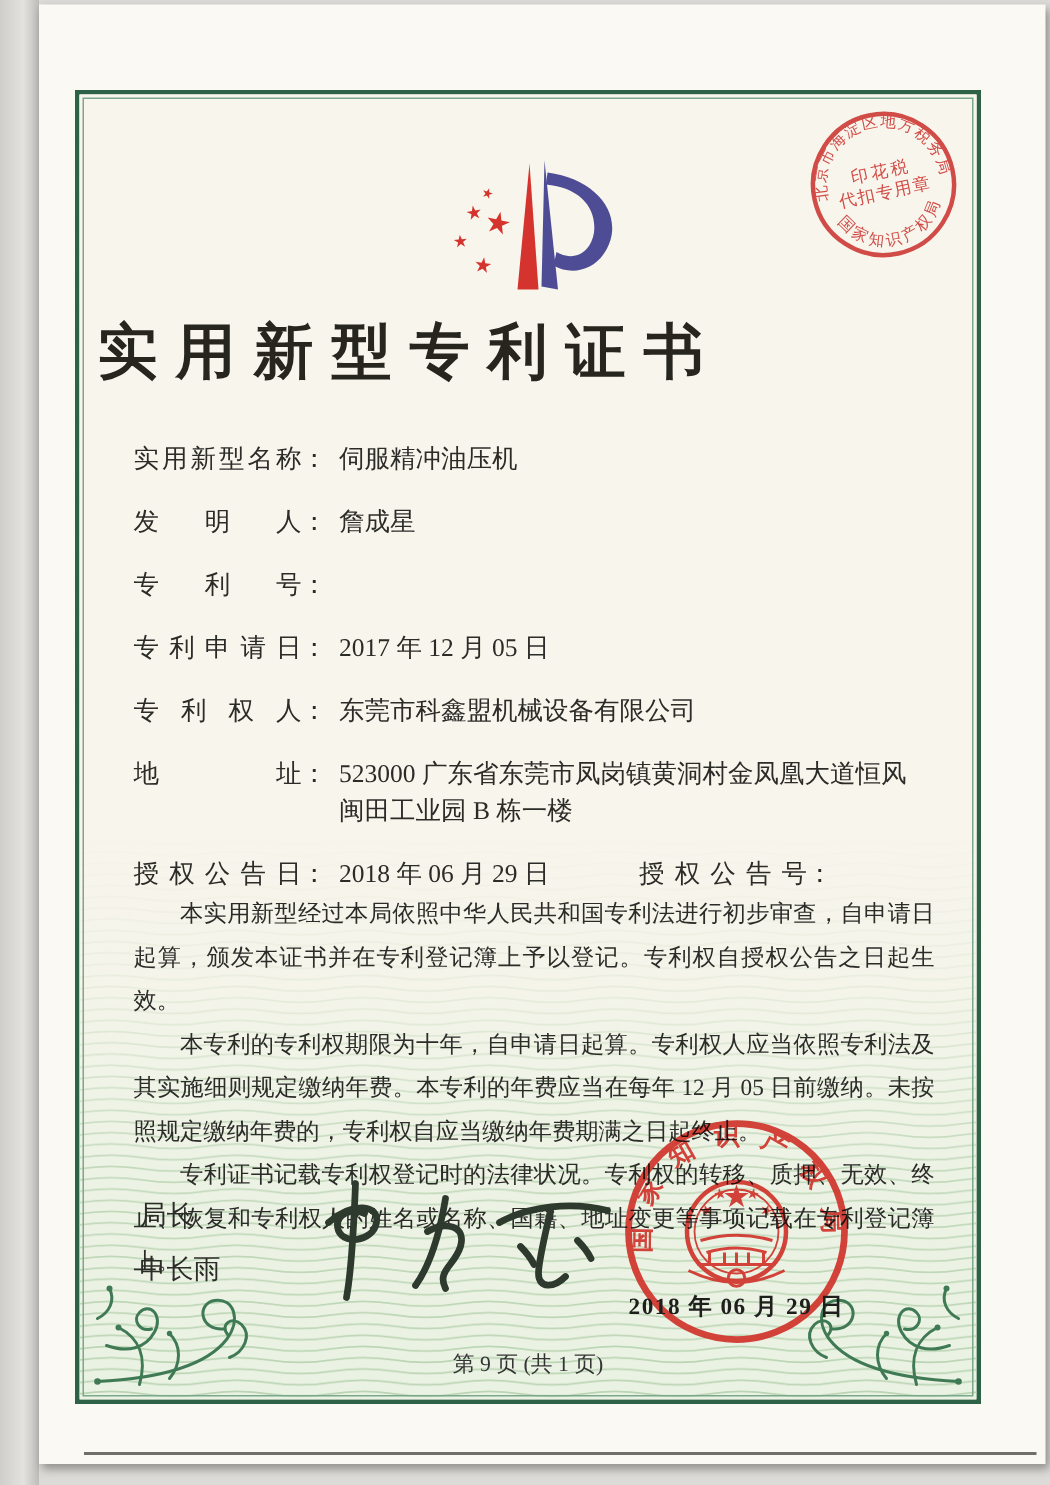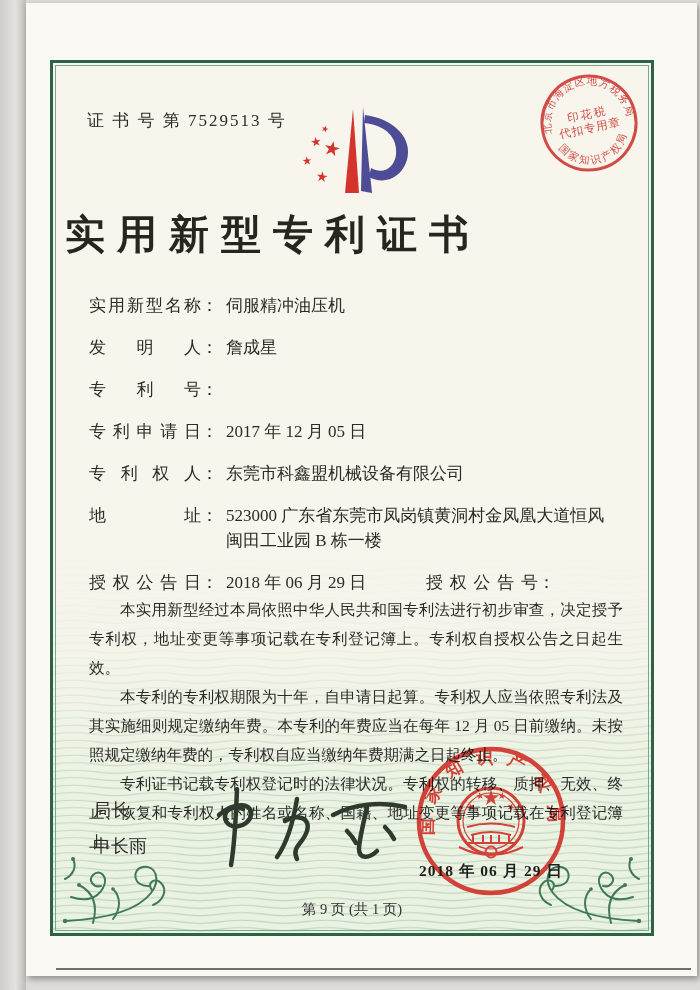--- a/index.html
+++ b/index.html
@@ -103,25 +103,20 @@
         <g fill="#3f7a55">
           <circle cx="4" cy="86" r="2.2"></circle>
             <circle cx="18" cy="50" r="2"></circle>
           <circle cx="12" cy="24" r="2"></circle>
             <circle cx="52" cy="54" r="1.8"></circle>
         </g>
       </svg>
 
       <div class="content">
 
-        <div class="cert-no">
-          <span>证 书 号 第</span>
-          <span>7529513</span>
-          <span>号</span>
-        </div>
 
         <svg class="logo" width="140" height="100" viewBox="0 0 140 100">
           <g fill="#d5342e">
             <path d="M0,-1 L0.224,-0.309 0.951,-0.309 0.363,0.118 0.588,0.809 0,0.382 -0.588,0.809 -0.363,0.118 -0.951,-0.309 -0.224,-0.309 Z" transform="translate(41,46) scale(8) rotate(12)"></path>
             <path d="M0,-1 L0.224,-0.309 0.951,-0.309 0.363,0.118 0.588,0.809 0,0.382 -0.588,0.809 -0.363,0.118 -0.951,-0.309 -0.224,-0.309 Z" transform="translate(25,39) scale(5) rotate(-10)"></path>
             <path d="M0,-1 L0.224,-0.309 0.951,-0.309 0.363,0.118 0.588,0.809 0,0.382 -0.588,0.809 -0.363,0.118 -0.951,-0.309 -0.224,-0.309 Z" transform="translate(34,26) scale(3.6) rotate(18)"></path>
             <path d="M0,-1 L0.224,-0.309 0.951,-0.309 0.363,0.118 0.588,0.809 0,0.382 -0.588,0.809 -0.363,0.118 -0.951,-0.309 -0.224,-0.309 Z" transform="translate(16,58) scale(4.6) rotate(-6)"></path>
             <path d="M0,-1 L0.224,-0.309 0.951,-0.309 0.363,0.118 0.588,0.809 0,0.382 -0.588,0.809 -0.363,0.118 -0.951,-0.309 -0.224,-0.309 Z" transform="translate(31,74) scale(5.6) rotate(8)"></path>
             <polygon points="62,6 54,90 68,90"></polygon>
           </g>
@@ -182,21 +177,21 @@
           <div class="field-row row-double">
             <span class="flabel">授权公告日</span>
             <span class="fcolon">：</span>
             <span class="fvalue fvalue-first">2018 年 06 月 29 日</span>
             <span class="flabel2">授权公告号</span>
             <span class="fcolon">：</span>
           </div>
         </div>
 
         <div class="paragraphs">
-          <p>本实用新型经过本局依照中华人民共和国专利法进行初步审查，决定授予专利权，地址变更等事项记载在专利登记簿上。专利权自授权公告之日起生效。</p>
+          <p>本实用新型经过本局依照中华人民共和国专利法进行初步审查，自申请日起算，颁发本证书并在专利登记簿上予以登记。专利权自授权公告之日起生效。</p>
           <p>本专利的专利权期限为十年，自申请日起算。专利权人应当依照专利法及其实施细则规定缴纳年费。本专利的年费应当在每年 12 月 05 日前缴纳。未按照规定缴纳年费的，专利权自应当缴纳年费期满之日起终止。</p>
           <p>专利证书记载专利权登记时的法律状况。专利权的转移、质押、无效、终止、恢复和专利权人的姓名或名称、国籍、地址变更等事项记载在专利登记簿上。</p>
         </div>
 
         <div class="sig-block">
           <div class="sig-title">局长</div>
           <div class="sig-name">申长雨</div>
         </div>
 
         <svg class="signature" width="250" height="100" viewBox="0 0 250 100">

